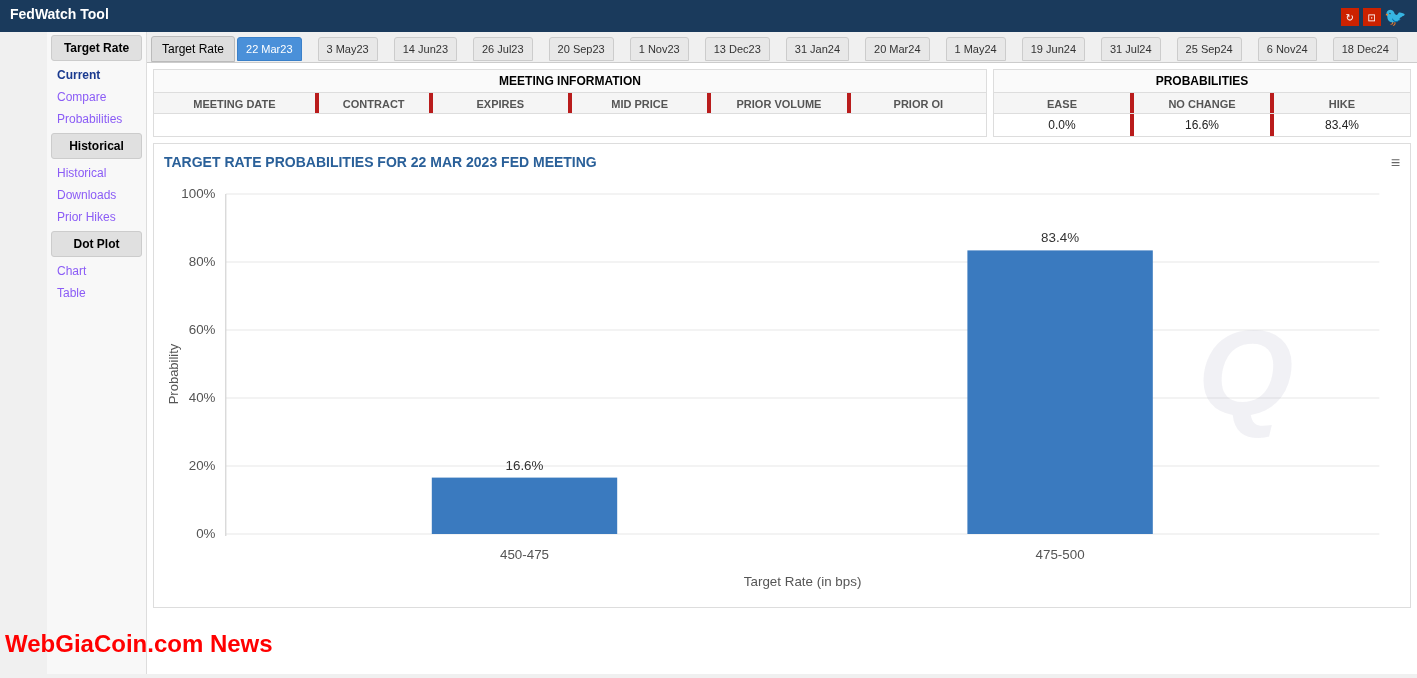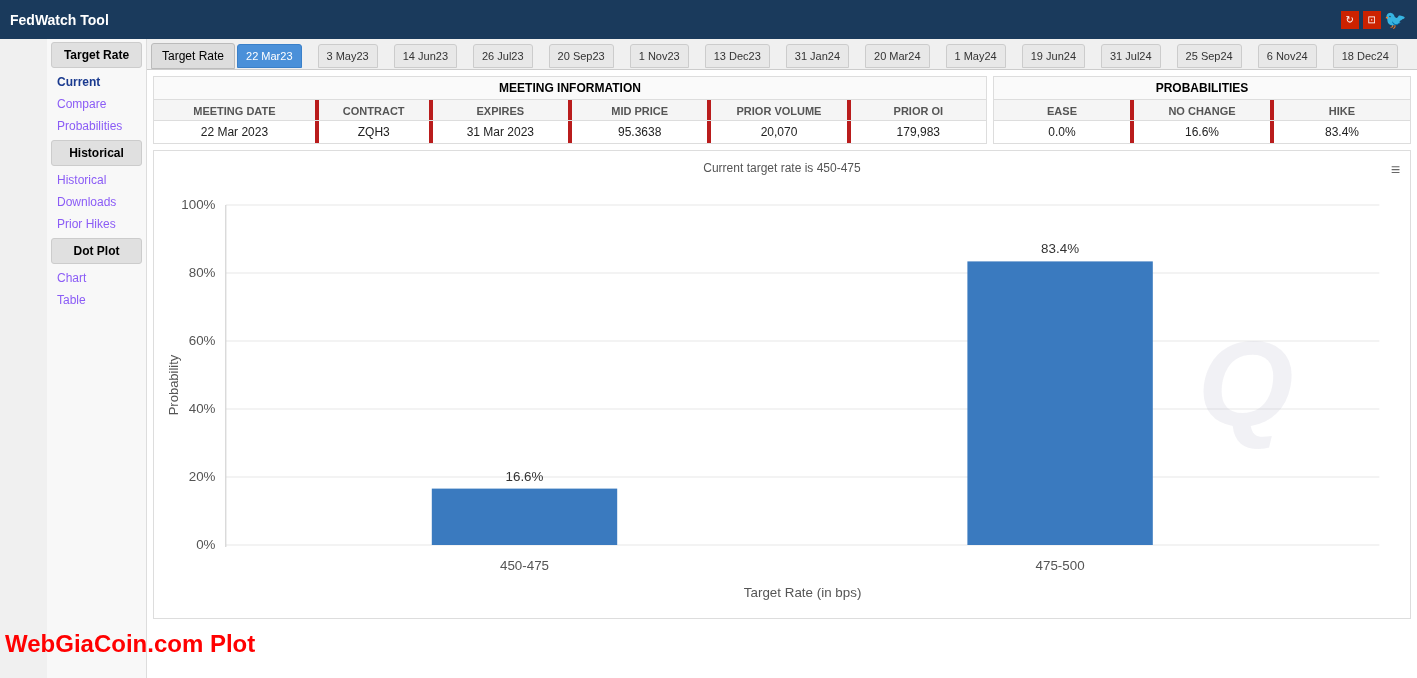--- a/index.html
+++ b/index.html
@@ -3,24 +3,24 @@
   <meta charset="utf-8">
   <style>
     * { box-sizing: border-box; margin: 0; padding: 0; }
     body { font-family: Arial, sans-serif; font-size: 12px; background: #f0f0f0; }
 
     
     #topbar {
       background: #1a3a5c;
       color: white;
       display: flex;
-      align-items: center;
+      align-items: flex-start;
       justify-content: space-between;
       padding: 6px 10px;
-      height: 39px;
+      height: 32px;
     }
     #topbar .title { font-size: 14px; font-weight: bold; }
 
     
     #layout { display: flex; height: calc(100vh - 36px); padding-left: 47px; }
 
     
     #sidebar {
       width: 100px;
       background: #f8f8f8;
@@ -267,40 +267,20 @@
                 <div class="info-label">MID PRICE</div>
               </div>
             <div class="info-col" style="flex:1;">
                 <div class="info-label">PRIOR VOLUME</div>
               </div>
             <div class="info-col" style="flex:1;">
                 <div class="info-label">PRIOR OI</div>
               </div>
           </div>
 
-          <div style="display:flex;">
-            <div class="info-col" style="flex:1.2;">
-                <div class="info-value">22 Mar 2023</div>
-              </div>
-            <div class="info-col" style="flex:0.8;">
-                <div class="info-value">ZQH3</div>
-              </div>
-            <div class="info-col" style="flex:1;">
-                <div class="info-value">31 Mar 2023</div>
-              </div>
-            <div class="info-col" style="flex:1;">
-                <div class="info-value">95.3638</div>
-              </div>
-            <div class="info-col" style="flex:1;">
-                <div class="info-value">20,070</div>
-              </div>
-            <div class="info-col" style="flex:1;">
-                <div class="info-value">179,983</div>
-              </div>
-          </div>
         </div>
 
         <div class="prob-box">
           <div class="section-title">PROBABILITIES</div>
           <div style="display:flex; background:#f5f5f5; border-bottom:1px solid #ddd;">
             <div class="info-col">
                 <div class="info-label">EASE</div>
               </div>
             <div class="info-col">
                 <div class="info-label">NO CHANGE</div>
@@ -317,21 +297,21 @@
                 <div class="info-value">16.6%</div>
               </div>
             <div class="info-col">
                 <div class="info-value">83.4%</div>
               </div>
           </div>
         </div>
       </div>
 
       <div class="chart-container">
-        <div class="chart-subtitle">Current target rate is 450-475</div>
+        <div class="chart-title">TARGET RATE PROBABILITIES FOR 22 MAR 2023 FED MEETING</div>
         <div class="chart-menu">≡</div>
 
         
         <svg id="chart-svg" width="100%" height="420" viewBox="0 0 1200 420" preserveAspectRatio="none">
 
           <line x1="60" y1="20" x2="1180" y2="20" stroke="#e8e8e8" stroke-width="1"></line>
           <line x1="60" y1="88" x2="1180" y2="88" stroke="#e8e8e8" stroke-width="1"></line>
           <line x1="60" y1="156" x2="1180" y2="156" stroke="#e8e8e8" stroke-width="1"></line>
           <line x1="60" y1="224" x2="1180" y2="224" stroke="#e8e8e8" stroke-width="1"></line>
           <line x1="60" y1="292" x2="1180" y2="292" stroke="#e8e8e8" stroke-width="1"></line>
@@ -360,13 +340,13 @@
           <text x="870" y="385" text-anchor="middle" font-size="13" fill="#555">475-500</text>
 
           <text x="620" y="412" text-anchor="middle" font-size="13" fill="#555">Target Rate (in bps)</text>
         </svg>
       </div>
 
     </div>
   </div>
 </div>
 
-<div class="watermark-text">WebGiaCoin.com Plot</div>
+<div class="watermark-text">WebGiaCoin.com News</div>
 
 </body></html>

